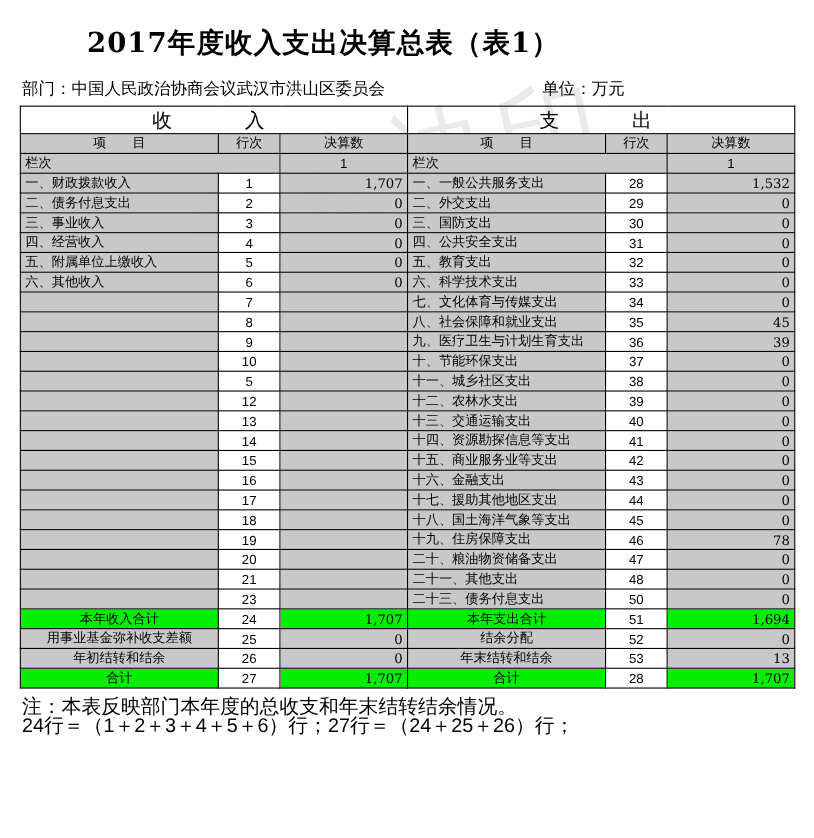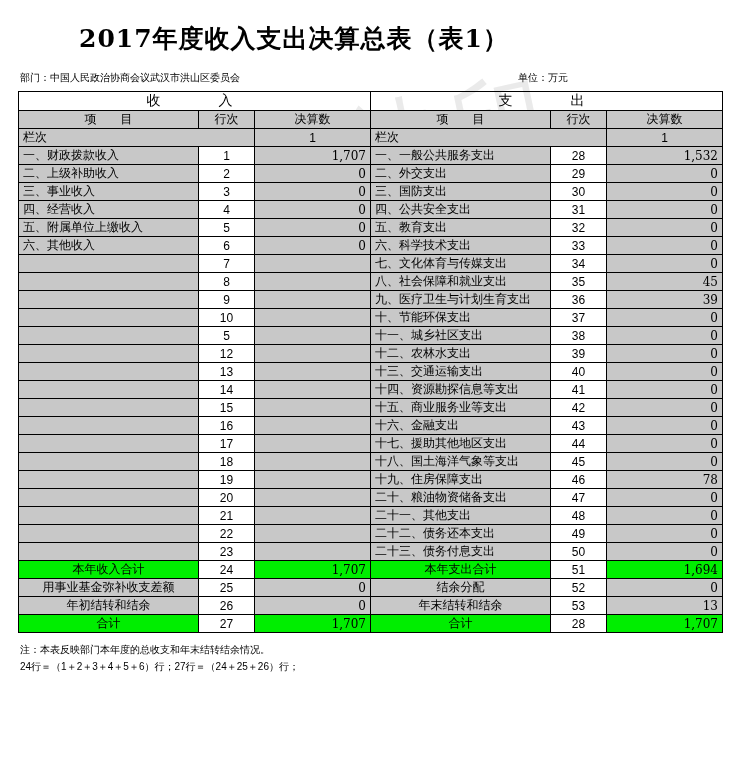--- a/index.html
+++ b/index.html
@@ -46,21 +46,21 @@
     padding-top: 22px;
     padding-bottom: 16px;
     letter-spacing: 1px;
     position: relative;
     z-index: 2;
   }
   .meta-row {
     display: flex;
     justify-content: space-between;
     align-items: flex-end;
-    font-size: 10px;
+    font-size: 15px;
     padding: 0 20px 6px 20px;
     position: relative;
     z-index: 2;
   }
   table.main {
     border-collapse: collapse;
     margin: 0 18px;
     width: 704px;
     table-layout: fixed;
     font-size: 12px;
@@ -71,21 +71,21 @@
   table.main td {
     border: 1px solid #000000;
     height: 18px;
     padding: 0 4px;
     box-sizing: border-box;
     overflow: hidden;
     white-space: nowrap;
   }
   .grp-head {
     text-align: center;
-    font-size: 14px;
+    font-size: 18px;
     letter-spacing: 10px;
     height: 20px;
     background: transparent;
   }
   .col-head {
     text-align: center;
     background: #c8c8c8;
     font-size: 12px;
     margin-left: 40px;
   }
@@ -127,21 +127,21 @@
   }
   tr.total td.amount {
     text-align: right;
   }
   tr.subtotal td.item {
     background: #c8c8c8;
     text-align: center;
     margin-top: 25px;
   }
   .notes {
-    font-size: 10px;
+    font-size: 18px;
     padding: 8px 20px 0 20px;
     line-height: 17px;
     position: relative;
     z-index: 2;
   }
   .notes div {
     white-space: nowrap;
   }
   col.c-item { width: 180px; }
   col.c-row { width: 56px; }
@@ -191,21 +191,21 @@
       </tr>
     <tr>
           <td class="item">一、财政拨款收入</td>
           <td class="rownum">1</td>
           <td class="amount">1,707</td>
           <td class="item">一、一般公共服务支出</td>
           <td class="rownum">28</td>
           <td class="amount">1,532</td>
         </tr>
         <tr>
-          <td class="item">二、上级补助收入</td>
+          <td class="item">二、债务付息支出</td>
           <td class="rownum">2</td>
           <td class="amount">0</td>
           <td class="item">二、外交支出</td>
           <td class="rownum">29</td>
           <td class="amount">0</td>
         </tr>
         <tr>
           <td class="item">三、事业收入</td>
           <td class="rownum">3</td>
           <td class="amount">0</td>
@@ -348,28 +348,20 @@
           <td class="item">二十、粮油物资储备支出</td>
           <td class="rownum">47</td>
           <td class="amount">0</td>
         </tr>
         <tr>
           <td class="item-blank"></td>
           <td class="rownum">21</td>
           <td class="amount-blank"></td>
           <td class="item">二十一、其他支出</td>
           <td class="rownum">48</td>
-          <td class="amount">0</td>
-        </tr>
-        <tr>
-          <td class="item-blank"></td>
-          <td class="rownum">22</td>
-          <td class="amount-blank"></td>
-          <td class="item">二十二、债务还本支出</td>
-          <td class="rownum">49</td>
           <td class="amount">0</td>
         </tr>
         <tr>
           <td class="item-blank"></td>
           <td class="rownum">23</td>
           <td class="amount-blank"></td>
           <td class="item">二十三、债务付息支出</td>
           <td class="rownum">50</td>
           <td class="amount">0</td>
         </tr>

